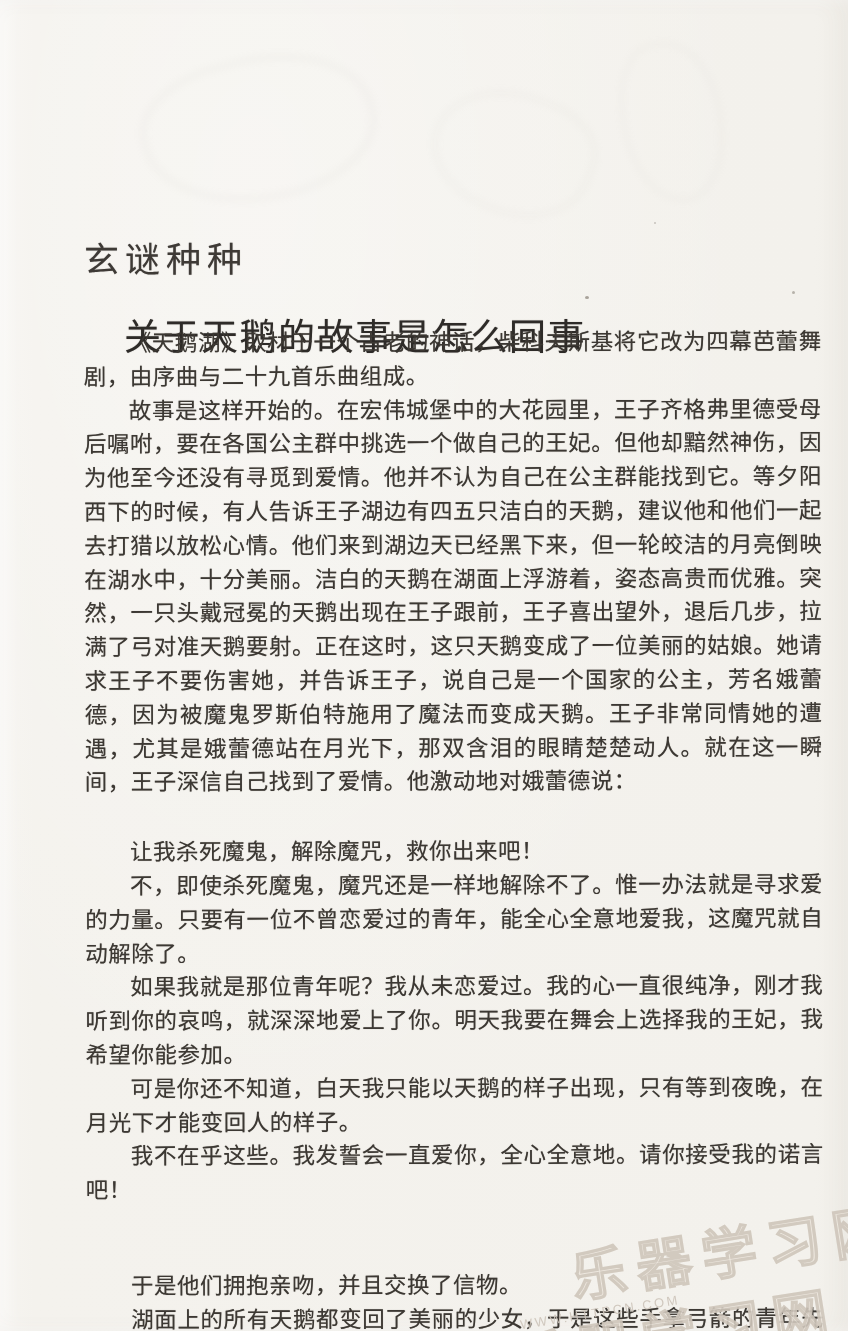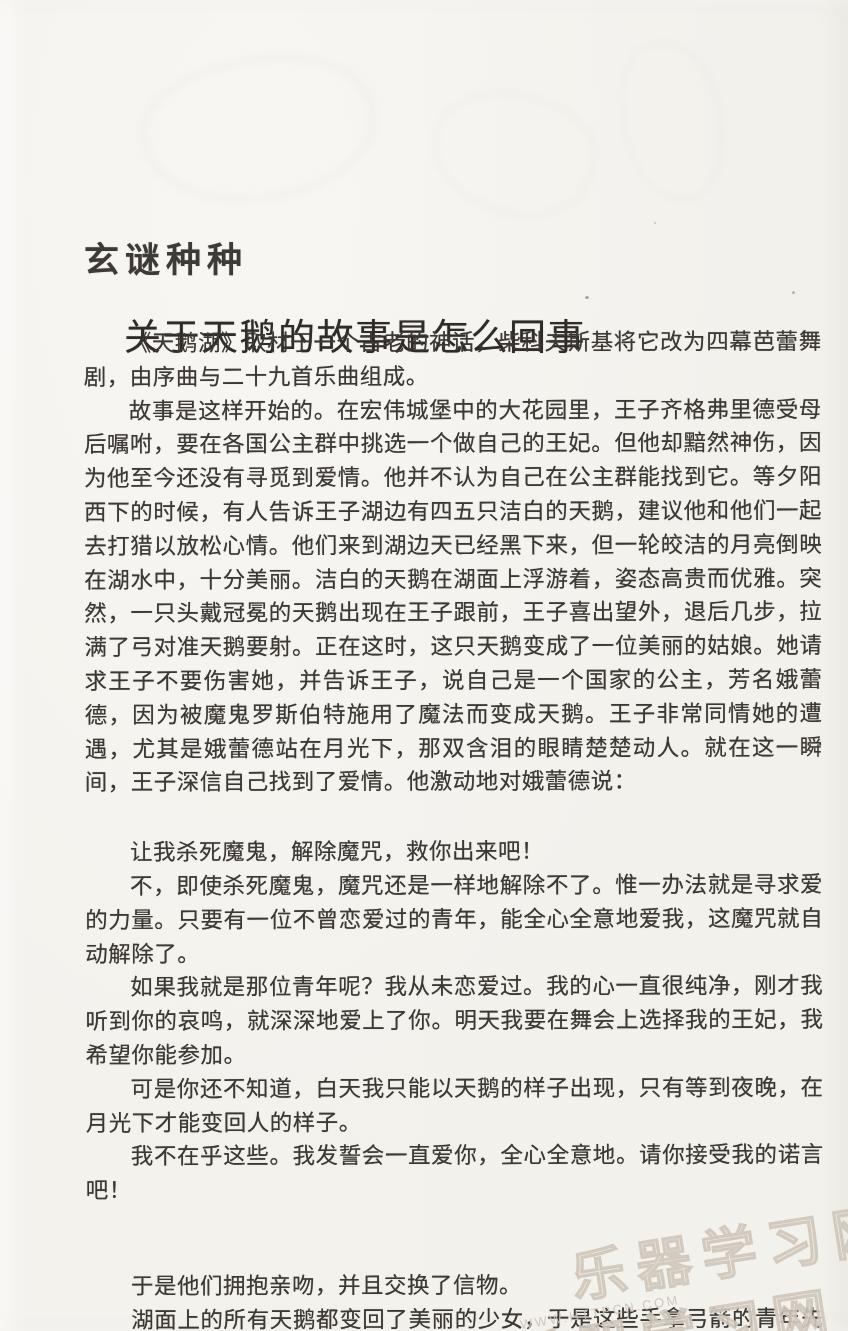--- a/index.html
+++ b/index.html
@@ -28,21 +28,21 @@
   .ghost-3 { left: 620px; top: 40px;  width: 90px;  height: 150px;
              border: 7px solid #c0bbb3; border-radius: 40% 55% 45% 60%; transform: rotate(-5deg); }
 
   .speck { position: absolute; background: #a8a29a; border-radius: 50%; }
   .speck-1 { left: 585px; top: 296px; width: 4px; height: 3px; }
   .speck-2 { left: 792px; top: 291px; width: 3px; height: 3px; opacity: .8; }
   .speck-3 { left: 654px; top: 222px; width: 2px; height: 2px; opacity: .6; }
 
   .chapter-title {
     position: absolute; left: 84px; top: 208px;
-    font-size: 35px; font-weight: 700; letter-spacing: 6px;
+    font-size: 35px; font-weight: 400; letter-spacing: 6px;
     color: #3e3a36;
     text-shadow: 0 0 1px rgba(62,58,54,0.4);
   }
   .section-heading {
     position: absolute; left: 124px; top: 276px;
     font-size: 37px; font-weight: 400; letter-spacing: 1.5px;
     color: #2e2b28;
     text-shadow: 0 0 1px rgba(46,43,40,0.45);
   }
 

